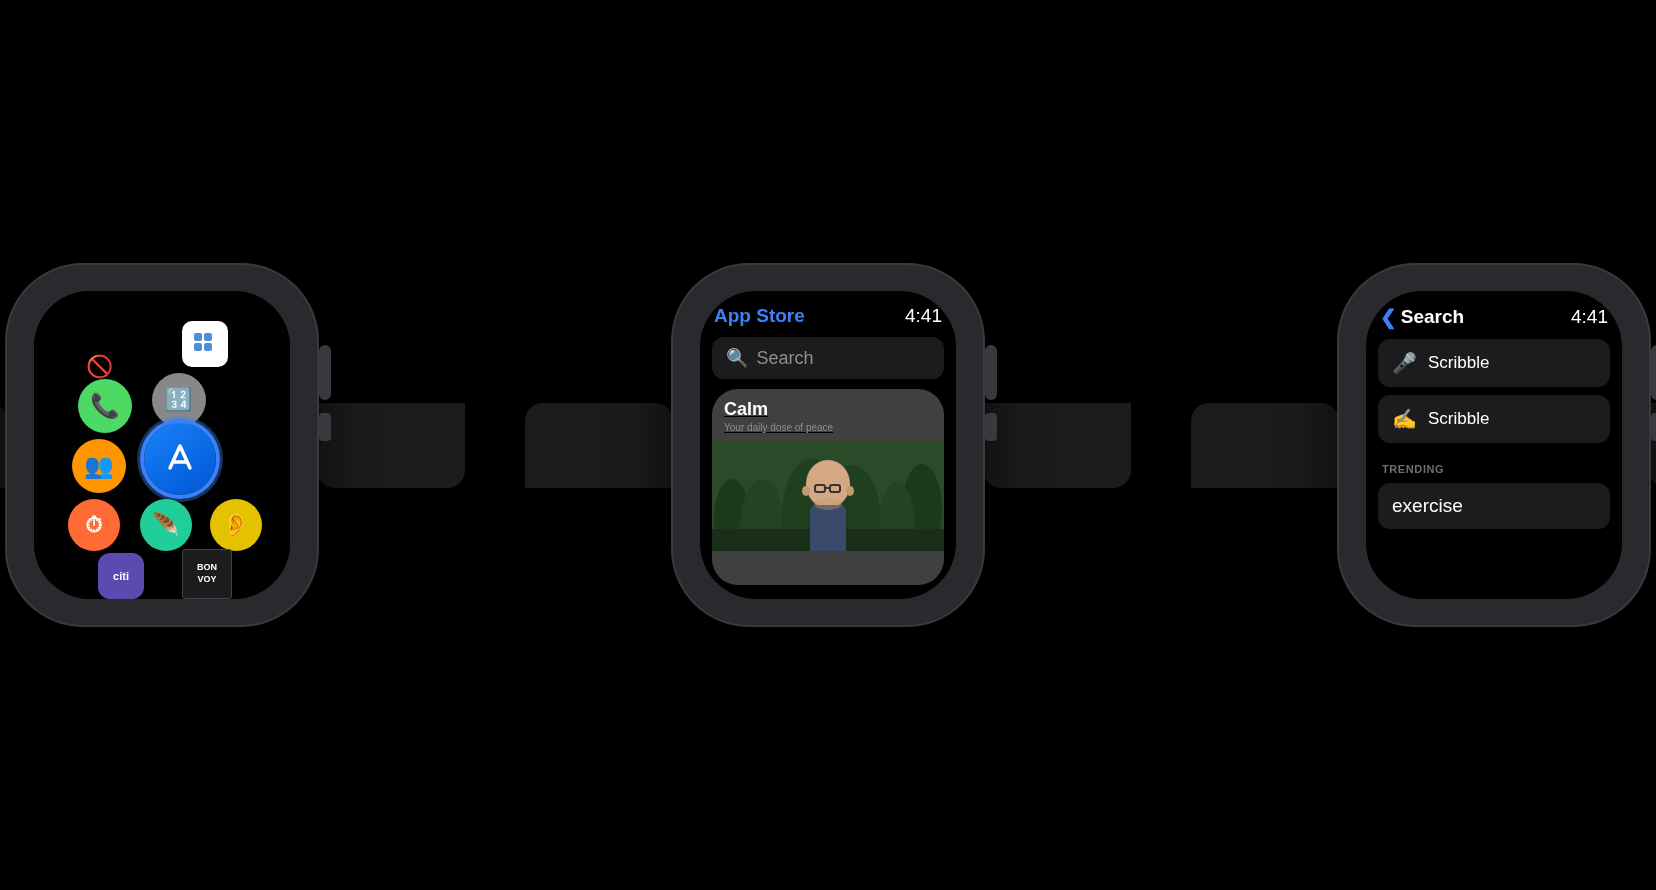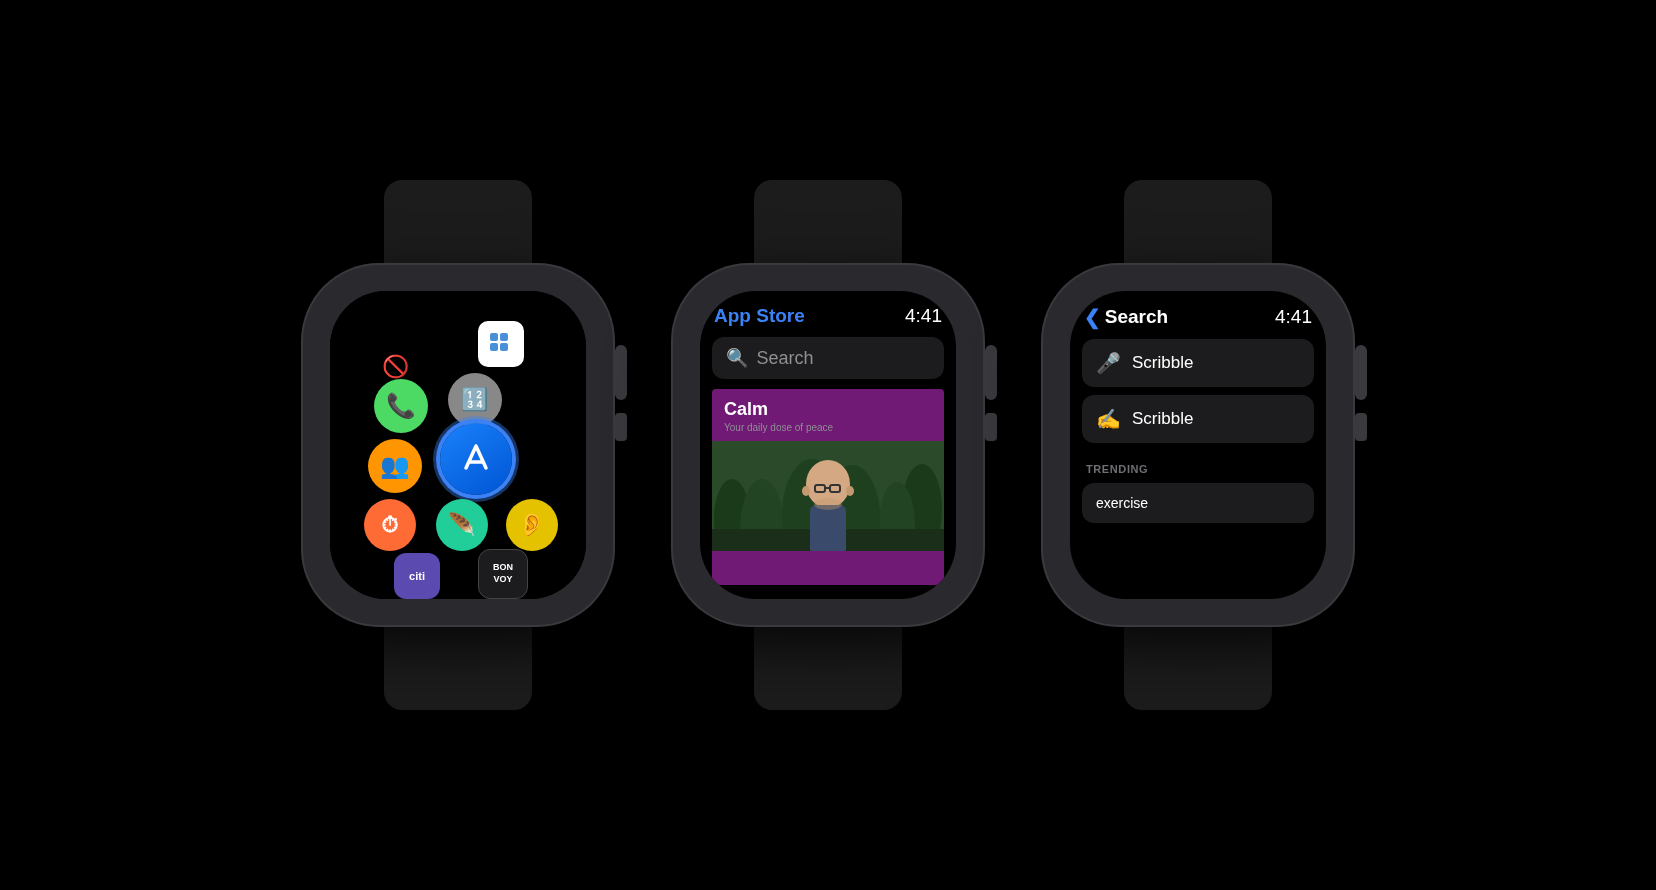--- a/index.html
+++ b/index.html
@@ -20,21 +20,21 @@
       justify-content: center;
       gap: 60px;
       width: 100%;
       height: 100%;
     }
 
     
     .watch {
       position: relative;
       display: flex;
-      flex-direction: column;
+      flex-direction: row;
       align-items: center;
     }
 
     .watch-band-top {
       width: 148px;
       height: 90px;
       background: #1a1a1a;
       border-radius: 20px 20px 0 0;
       position: relative;
     }
@@ -165,24 +165,25 @@
       font-size: 18px;
     }
 
     .search-placeholder {
       color: #8e8e93;
       font-size: 18px;
       font-weight: 400;
     }
 
     .calm-card {
-      background: #701a75;
-      border-radius: 4px;
+      background: #404040;
+      border-radius: 26px;
       overflow: hidden;
       flex: 1;
+      text-decoration: underline;
     }
 
     .calm-card-text {
       padding: 10px 12px 8px;
     }
 
     .calm-title {
       color: white;
       font-size: 18px;
       font-weight: 700;
@@ -282,21 +283,21 @@
     .exercise-row {
       background: #1c1c1e;
       border-radius: 12px;
       padding: 12px 14px;
       display: flex;
       align-items: center;
     }
 
     .exercise-label {
       color: white;
-      font-size: 14px;
+      font-size: 19px;
       font-weight: 400;
     }
 
     
     .watch-band-top {
       width: 148px;
       height: 85px;
       background: #1c1c1c;
       border-radius: 18px 18px 0 0;
       position: relative;
@@ -361,21 +362,21 @@
           </div>
 
           <div class="app-icon" style="width:52px;height:52px;top:208px;left:176px;background:#e5c200;font-size:22px;">
             👂
           </div>
 
           <div class="app-icon" style="width:46px;height:46px;top:262px;left:64px;background:#5b4bb0;font-size:11px;font-weight:700;color:#fff;border-radius:12px;">
             citi
           </div>
 
-          <div class="app-icon" style="width:50px;height:50px;top:258px;left:148px;background:#1c1c1e;border:1px solid #444;font-size:9px;font-weight:800;color:#fff;border-radius:12px;text-align:center;line-height:1.3;">
+          <div class="app-icon" style="width:50px;height:50px;top:258px;left:148px;background:#1c1c1e;border:1px solid #444;font-size:9px;font-weight:800;color:#fff;border-radius:3px;text-align:center;line-height:1.3;">
             BON<br>VOY
           </div>
         </div>
       </div>
     </div>
     <div class="watch-band-bottom"></div>
   </div>
 
   <div class="watch">
     <div class="watch-band-top"></div>

